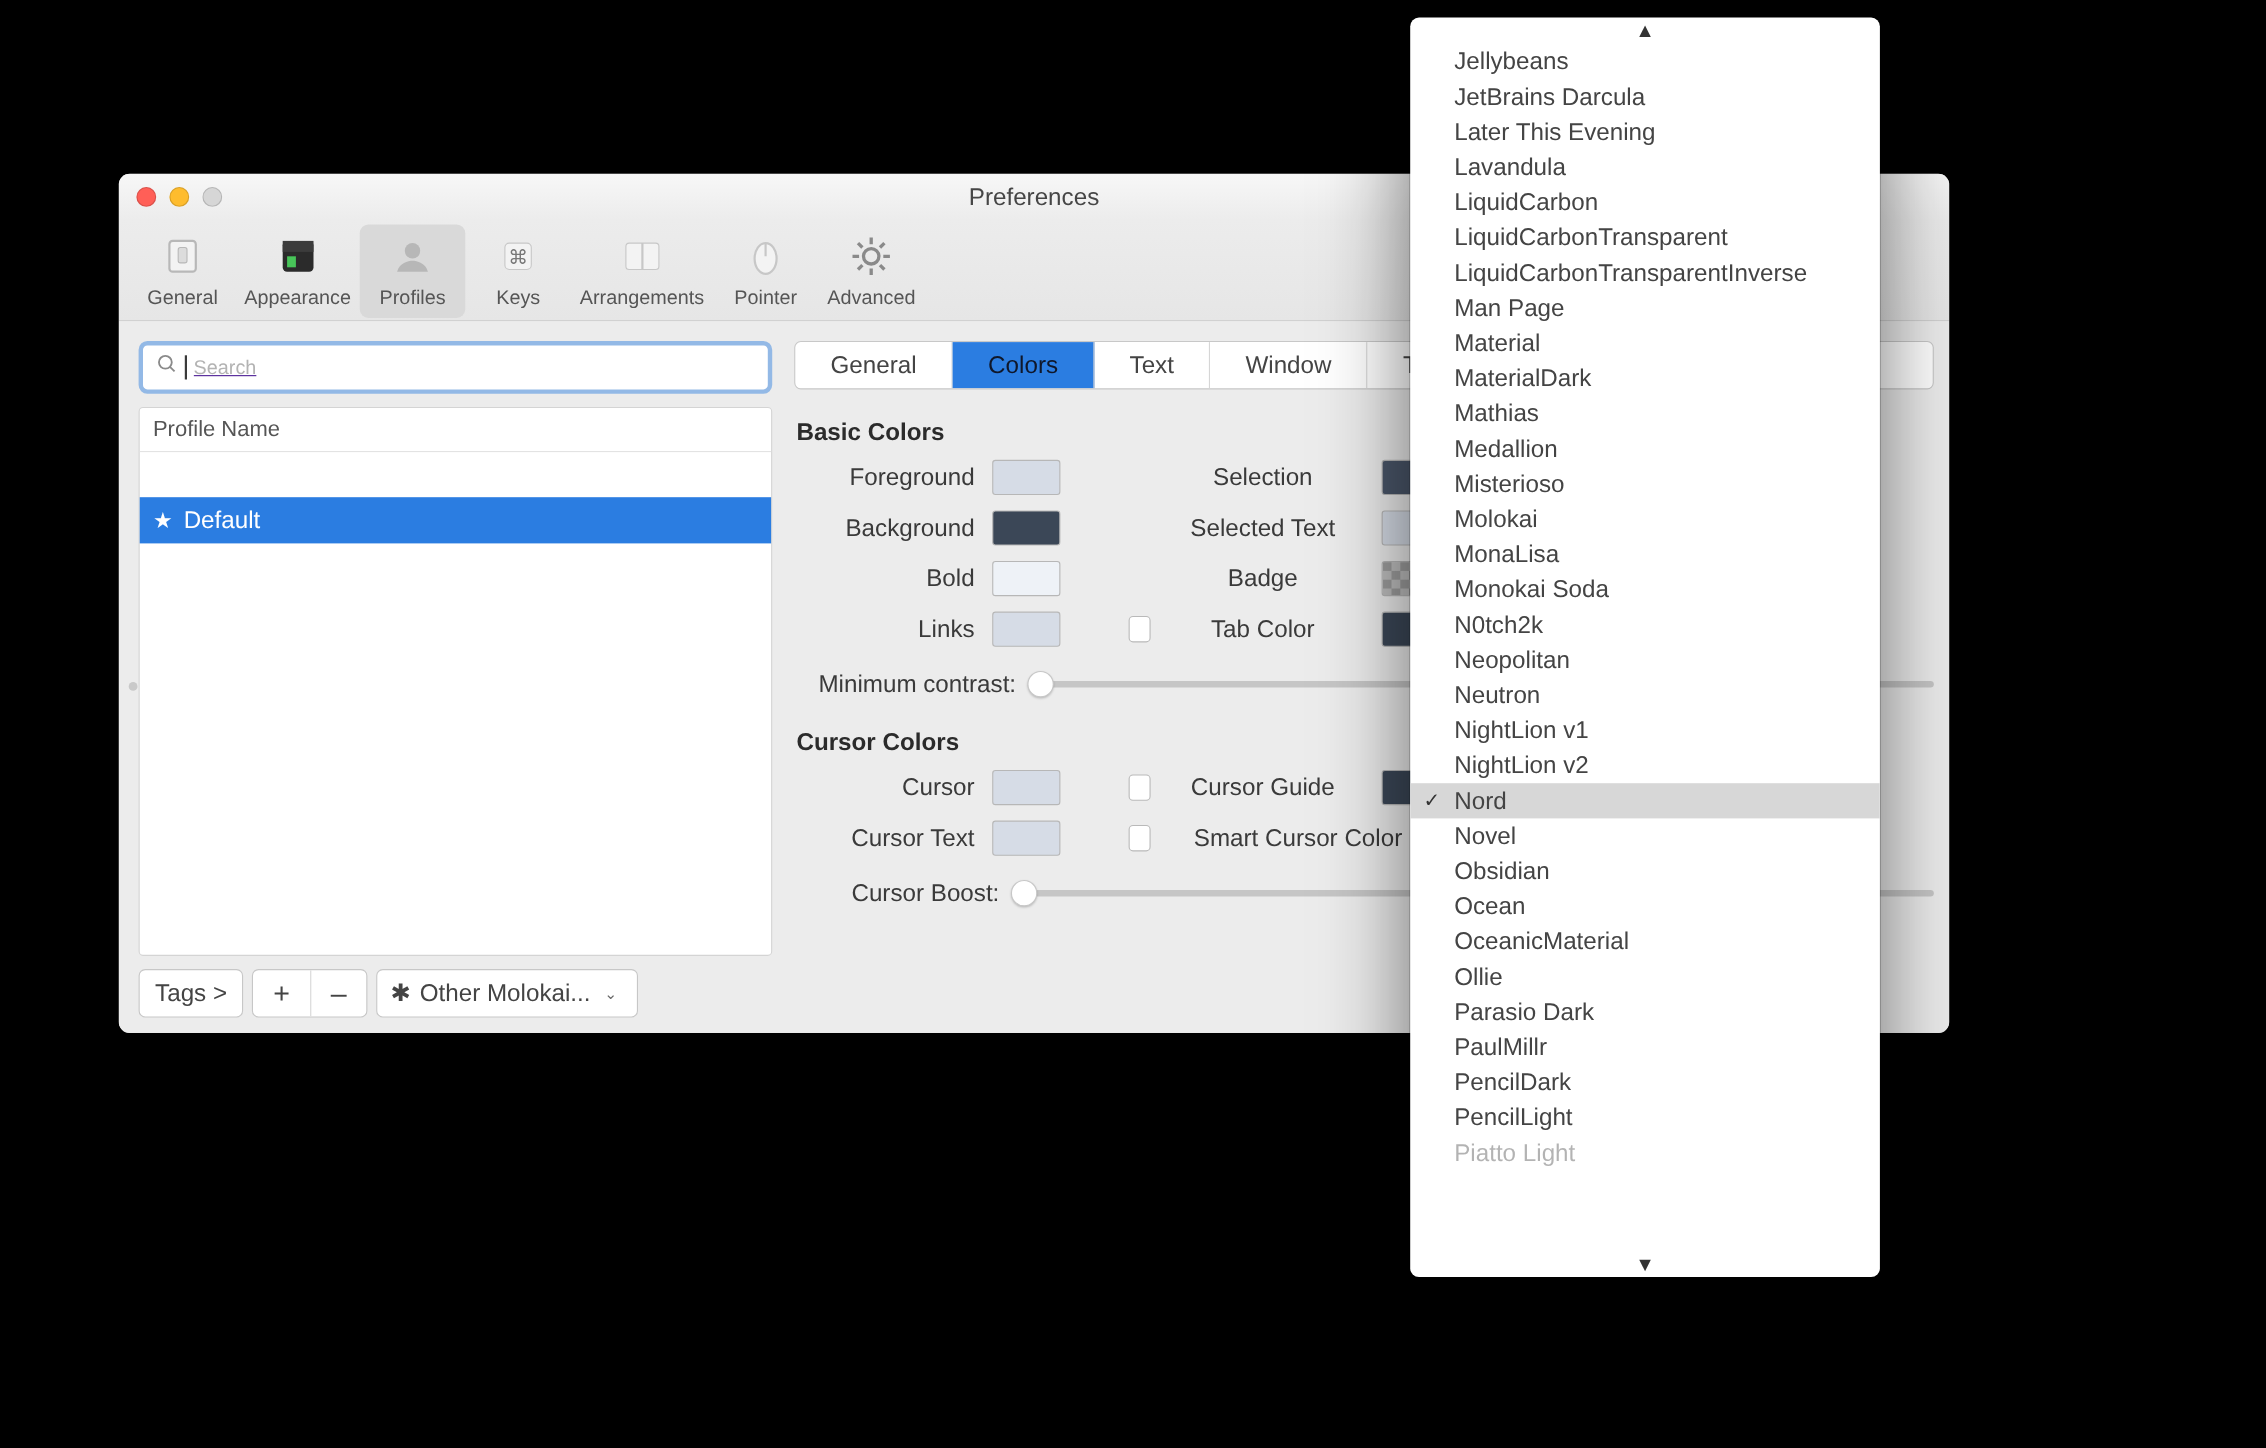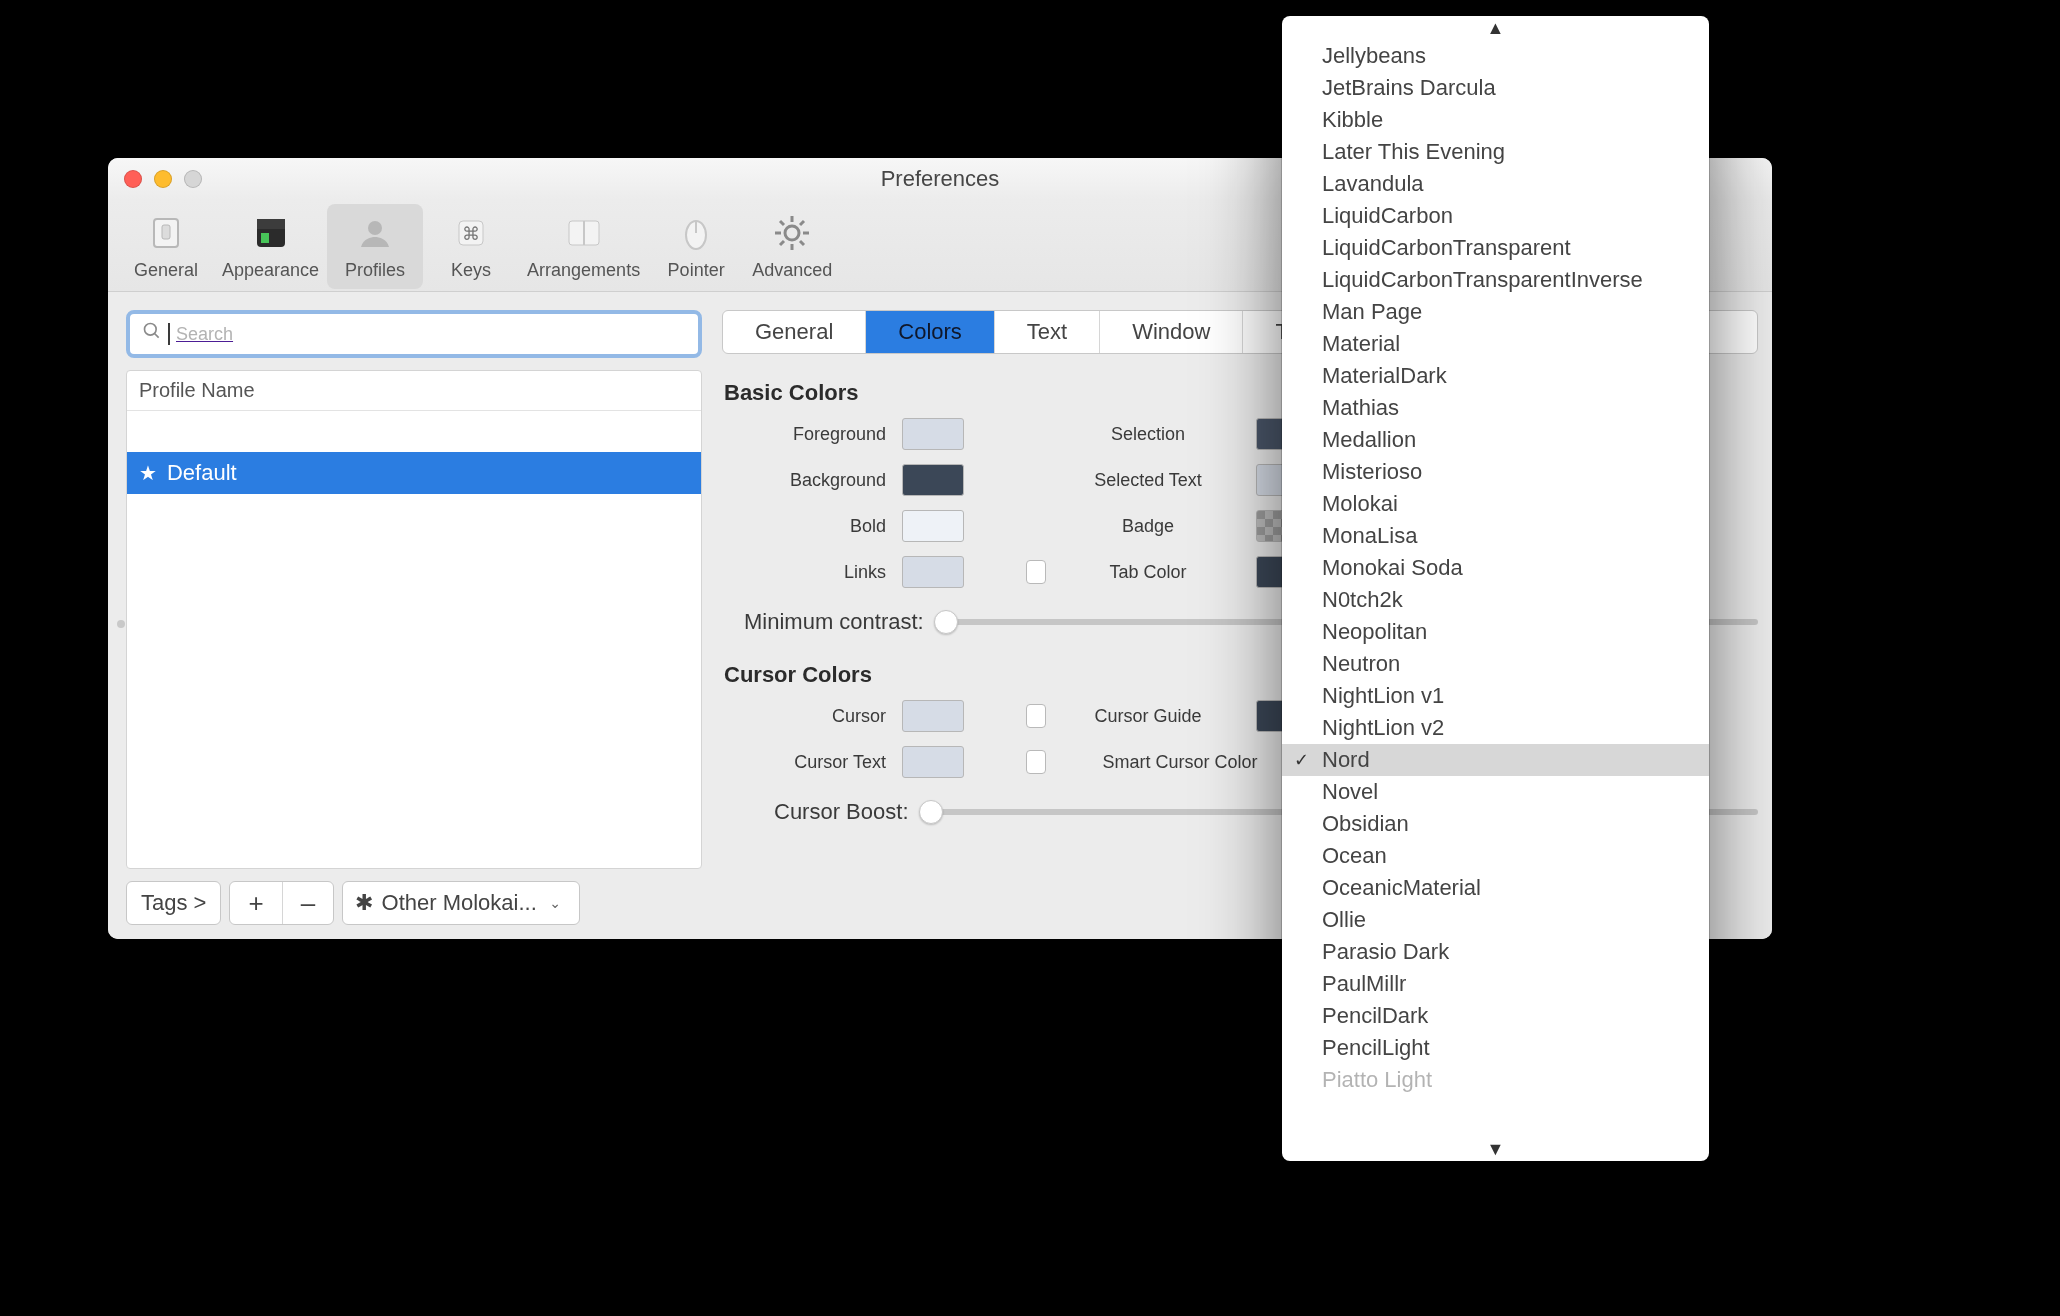--- a/index.html
+++ b/index.html
@@ -166,21 +166,21 @@
   .section-title {
     font-weight:600; font-size:22px; color:#2b2b2b;
     margin: 26px 0 12px 2px;
   }
 
   .color-grid {
     display:grid;
     grid-template-columns: 180px 64px 60px 30px 200px 64px;
     row-gap: 14px;
     align-items:center;
-    font-size:18px; color:#3a3a3a;
+    font-size:22px; color:#3a3a3a;
   }
   .cg-label { text-align:right; padding-right:16px;}
   .swatch {
     width:62px; height:32px; border:1px solid #b7b7b7; border-radius:3px;
   }
   .chk {
     width:24px; height:24px;
     border:1px solid #b9b9b9; border-radius:4px; background:#fff;
   }
   .cg-label2 { text-align:center; padding-right:16px;}
@@ -456,21 +456,20 @@
 
     </div>
   </div>
 </div>
 
 <div class="dropdown">
   <div class="arrow">▲</div>
   <div class="items" id="preset-items">
       <div class="item">Jellybeans</div>
       <div class="item">JetBrains Darcula</div>
-      <div class="item">Kibble</div>
       <div class="item">Later This Evening</div>
       <div class="item">Lavandula</div>
       <div class="item">LiquidCarbon</div>
       <div class="item">LiquidCarbonTransparent</div>
       <div class="item">LiquidCarbonTransparentInverse</div>
       <div class="item">Man Page</div>
       <div class="item">Material</div>
       <div class="item">MaterialDark</div>
       <div class="item">Mathias</div>
       <div class="item">Medallion</div>

